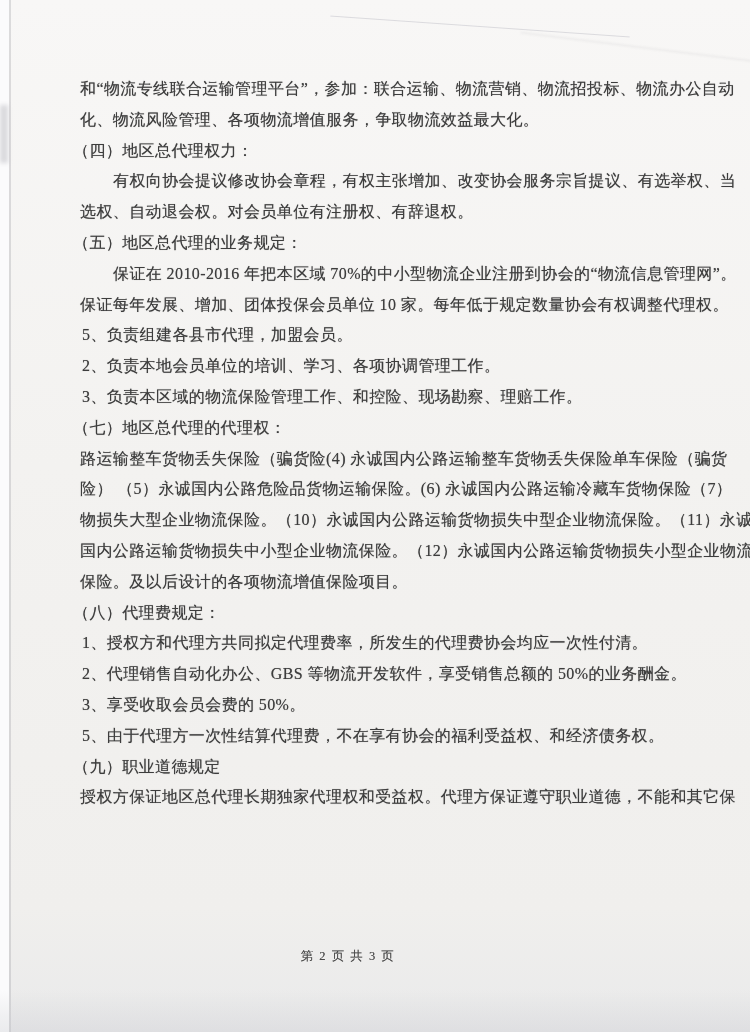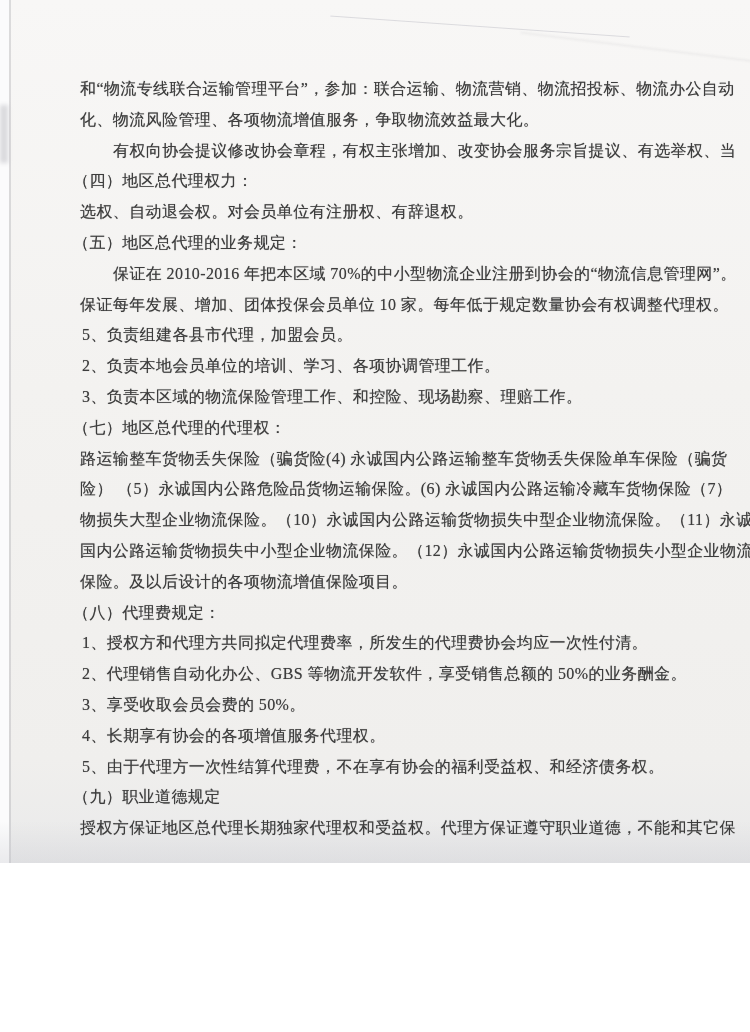--- a/index.html
+++ b/index.html
@@ -3,21 +3,21 @@
 <meta charset="utf-8">
 <style>
   html, body {
     margin: 0;
     padding: 0;
     background: #ffffff;
   }
   .page {
     position: relative;
     width: 750px;
-    height: 863px;
+    height: 1032px;
     overflow: hidden;
     background: linear-gradient(180deg, #f8f7f6 0%, #f3f2f0 45%, #f0efed 88%, #ebebeb 97%, #e9e9ea 100%);
     font-family: "Liberation Serif", "DejaVu Serif", serif;
   }
   
   .left-strip {
     position: absolute; left: 0; top: 0; width: 9px; height: 100%;
     background: #fbfbfc;
   }
   .seam-line {
@@ -85,40 +85,39 @@
   <div class="left-strip"></div>
   <div class="seam-line"></div>
   <div class="smudge"></div>
   <div class="crease-a"></div>
   <div class="crease-b"></div>
   <div class="bottom-shade"></div>
 
   <div class="textcol">
     <div class="line">和“物流专线联合运输管理平台”，参加：联合运输、物流营销、物流招投标、物流办公自动</div>
     <div class="line">化、物流风险管理、各项物流增值服务，争取物流效益最大化。</div>
+    <div class="line heading">（四）地区总代理权力：</div>
     <div class="line para">有权向协会提议修改协会章程，有权主张增加、改变协会服务宗旨提议、有选举权、当</div>
-    <div class="line heading">（四）地区总代理权力：</div>
     <div class="line">选权、自动退会权。对会员单位有注册权、有辞退权。</div>
     <div class="line heading">（五）地区总代理的业务规定：</div>
     <div class="line para">保证在 2010-2016 年把本区域 70%的中小型物流企业注册到协会的“物流信息管理网”。</div>
     <div class="line">保证每年发展、增加、团体投保会员单位 10 家。每年低于规定数量协会有权调整代理权。</div>
     <div class="line item">5、负责组建各县市代理，加盟会员。</div>
     <div class="line item">2、负责本地会员单位的培训、学习、各项协调管理工作。</div>
     <div class="line item">3、负责本区域的物流保险管理工作、和控险、现场勘察、理赔工作。</div>
     <div class="line heading">（七）地区总代理的代理权：</div>
     <div class="line">路运输整车货物丢失保险（骗货险(4) 永诚国内公路运输整车货物丢失保险单车保险（骗货</div>
     <div class="line">险） （5）永诚国内公路危险品货物运输保险。(6) 永诚国内公路运输冷藏车货物保险（7）</div>
     <div class="line">物损失大型企业物流保险。（10）永诚国内公路运输货物损失中型企业物流保险。（11）永诚</div>
     <div class="line">国内公路运输货物损失中小型企业物流保险。（12）永诚国内公路运输货物损失小型企业物流</div>
     <div class="line">保险。及以后设计的各项物流增值保险项目。</div>
     <div class="line heading">（八）代理费规定：</div>
     <div class="line item">1、授权方和代理方共同拟定代理费率，所发生的代理费协会均应一次性付清。</div>
     <div class="line item">2、代理销售自动化办公、GBS 等物流开发软件，享受销售总额的 50%的业务酬金。</div>
     <div class="line item">3、享受收取会员会费的 50%。</div>
-    <div class="line item">4、长期享有协会的各项增值服务代理权。</div>
     <div class="line item">5、由于代理方一次性结算代理费，不在享有协会的福利受益权、和经济债务权。</div>
     <div class="line heading">（九）职业道德规定</div>
     <div class="line">授权方保证地区总代理长期独家代理权和受益权。代理方保证遵守职业道德，不能和其它保</div>
   </div>
 
   <div class="footer">第 2 页 共 3 页</div>
 
 </div>
 
 </body></html>

